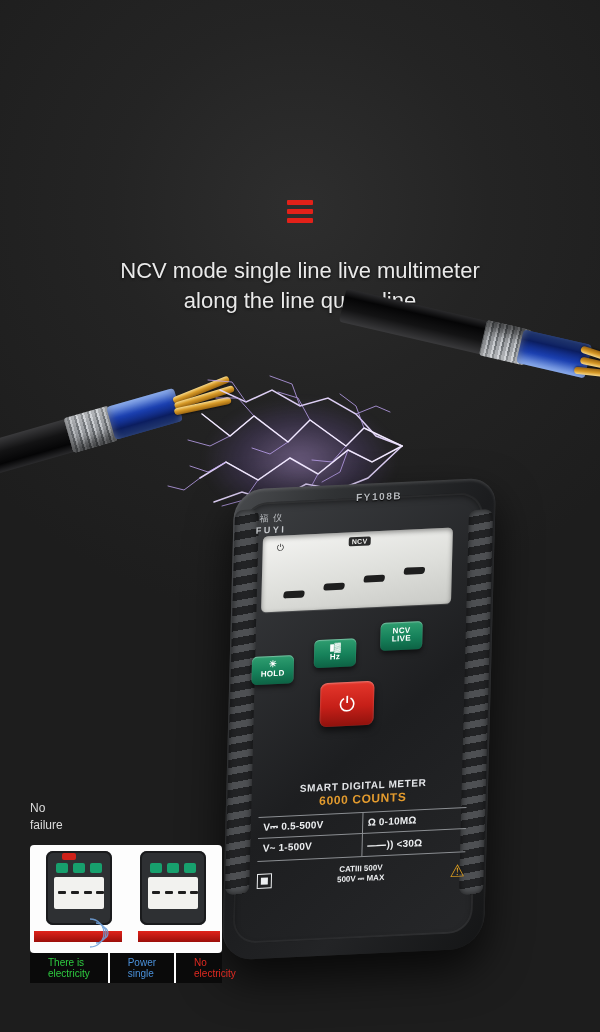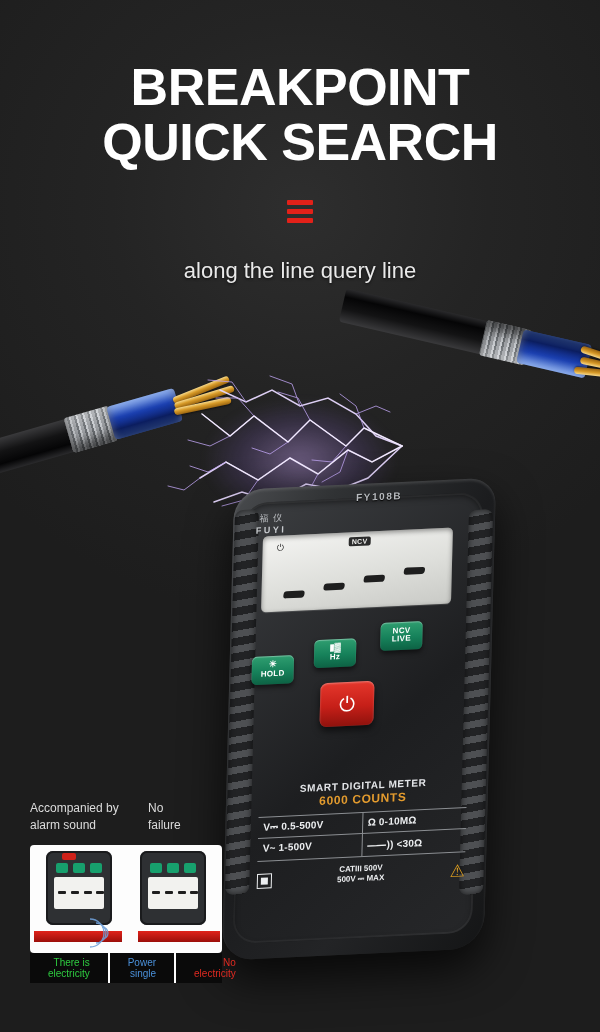--- a/index.html
+++ b/index.html
@@ -170,42 +170,39 @@
                 background:#f2f2ef; border-radius:2px; }
   .mini .mbtn { position:absolute; top:12px; width:12px; height:10px; border-radius:2px;
                 background:#17a06d; }
   .mini .mred { position:absolute; left:16px; top:2px; width:14px; height:7px;
                 border-radius:2px; background:#cf2119; }
   .dash { position:absolute; height:3px; width:8px; background:#1e1e1e; border-radius:1px; }
   .bar { position:absolute; height:11px; background:linear-gradient(180deg,#e0231b,#9c0f0a); }
   .waves { position:absolute; left:52px; top:72px; width:44px; height:34px; }
   .capstrip { margin-top:0; display:flex; width:192px; height:30px; background:#0a0a0a; }
   .capstrip div {
-    flex:1; color:#fff; font-size:10px; line-height:1.12; text-align:right;
+    flex:1; color:#fff; font-size:10px; line-height:1.12; text-align:left;
     display:flex; align-items:center; justify-content:center; padding:0 18px;
   }
   .capstrip div + div { border-left:2px solid #fdfdfd; }
 </style>
 </head>
 <body>
 
 <div class="stage">
 
-  <div class="headline">
-    <span class="l1">BREAKPOINT</span>
-    <span class="l2">QUICK SEARCH</span>
-  </div>
 
   <div class="rule">
     <i></i>
     <i></i>
     <i></i>
   </div>
 
   <div class="subhead">
+    <div>NCV mode single line live multimeter</div>
     <div>along the line query line</div>
   </div>
 
   <div class="scene">
 
     <div class="cable" style="left:600px; top:52px; transform:rotate(193deg); width:270px;">
       <div class="jacket" style="width:150px; left:118px;"></div>
       <div class="ferrule" style="left:78px;"></div>
       <div class="boot" style="left:16px;"></div>
       <div class="strand" style="left:-34px; top:6px; width:62px; transform:rotate(-7deg);"></div>
@@ -320,24 +317,20 @@
           <div>CATIII 500V</div>
           <div>500V ⎓ MAX</div>
         </div>
         <div class="warn">⚠</div>
       </div>
     </div>
   </div>
 
   <div class="compare">
     <div class="cap">
-      <div class="a">
-        <span>Accompanied by</span>
-        <span>alarm sound</span>
-      </div>
       <div>
         <span>No</span>
         <span>failure</span>
       </div>
     </div>
 
     <div class="panel">
 
       <div class="mini" style="left:16px;">
         <div class="mb"></div>

